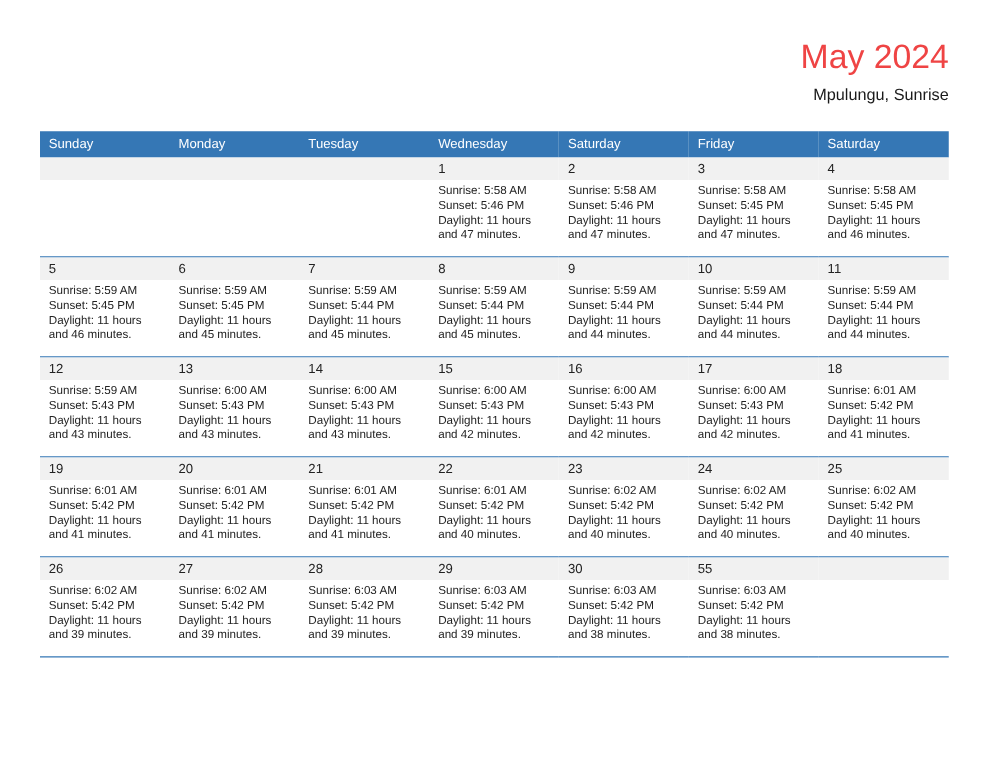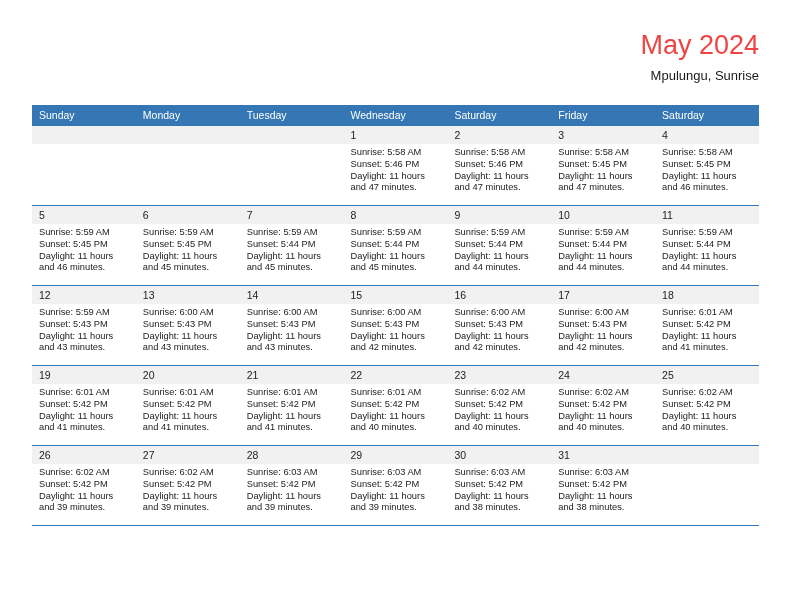--- a/index.html
+++ b/index.html
@@ -517,21 +517,21 @@
               <div class="dayinfo">
                 <div>Sunrise: 6:03 AM</div>
                 <div>Sunset: 5:42 PM</div>
                 <div>Daylight: 11 hours</div>
                 <div>and 38 minutes.</div>
               </div>
             </div>
           </td>
           <td>
             <div class="daycell">
-              <div class="daynum">31</div>
+              <div class="daynum">55</div>
               <div class="dayinfo">
                 <div>Sunrise: 6:03 AM</div>
                 <div>Sunset: 5:42 PM</div>
                 <div>Daylight: 11 hours</div>
                 <div>and 38 minutes.</div>
               </div>
             </div>
           </td>
           <td>
             <div class="daycell empty">

